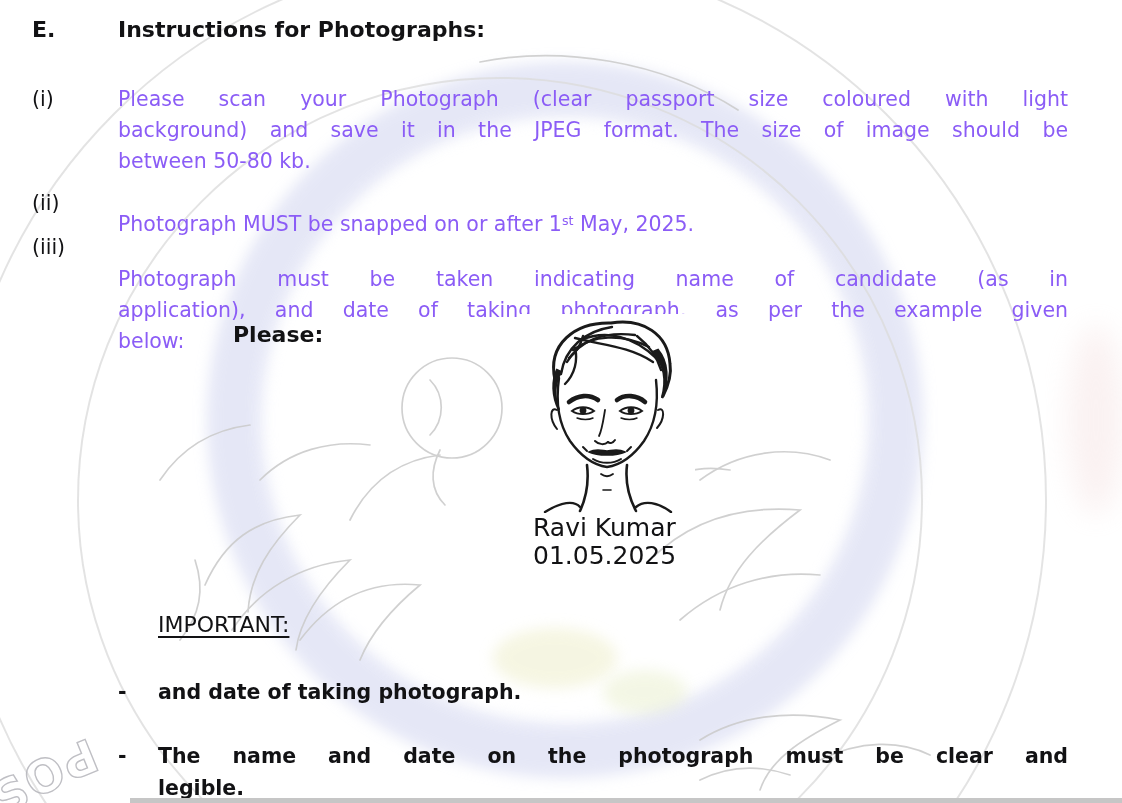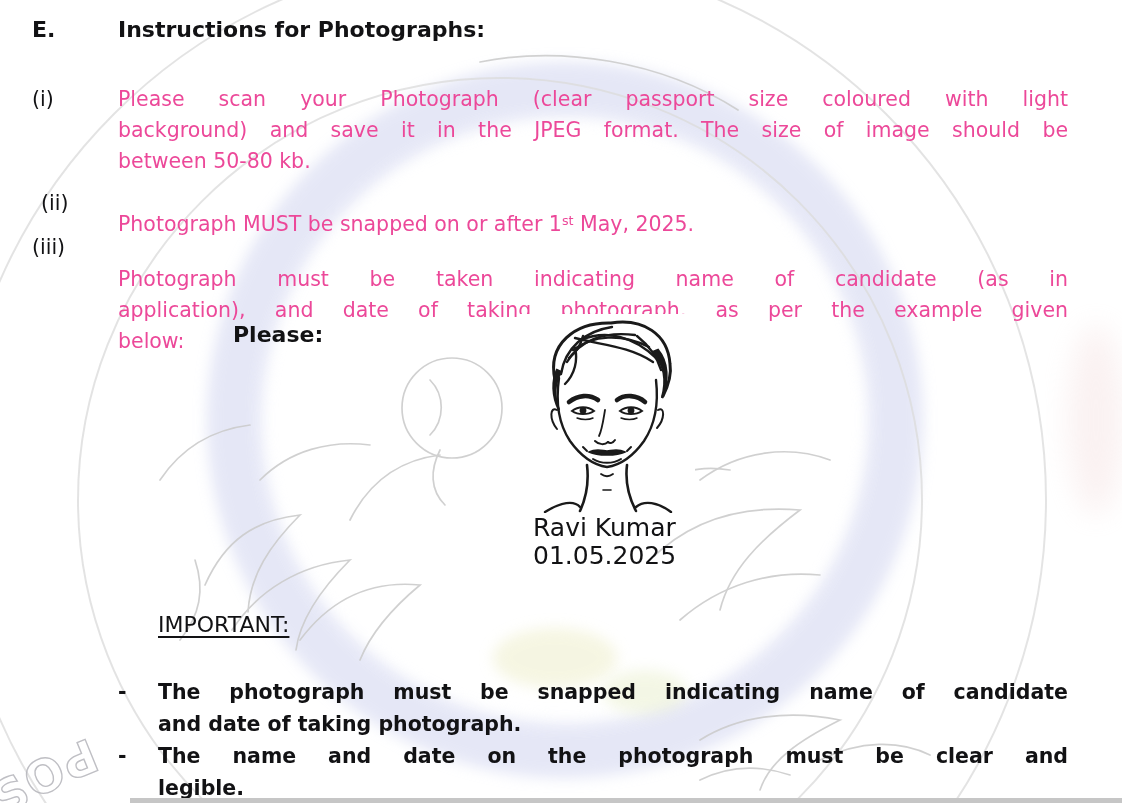--- a/index.html
+++ b/index.html
@@ -2,21 +2,21 @@
 <html><head>
 <meta charset="utf-8">
 <style>
   html,body{margin:0;padding:0;}
   body{width:1122px;height:803px;background:#ffffff;overflow:hidden;}
   .page{position:relative;width:1122px;height:803px;background:#ffffff;overflow:hidden;
         font-family:"DejaVu Sans","Liberation Sans",sans-serif;color:#121214;}
   .wm{position:absolute;inset:0;z-index:0;}
   .content{position:absolute;inset:0;z-index:1;}
   .abs{position:absolute;}
-  .body-txt{font-size:20.5px;line-height:31px;color:#ec4899;}
+  .body-txt{font-size:20.5px;line-height:31px;color:#8b5cf6;}
   .b{font-weight:normal;}
   .jline{text-align:justify;text-align-last:justify;}
   .marker{font-size:20.5px;line-height:31px;}
   .h1{font-size:22px;font-weight:bold;line-height:26px;}
   .sup{font-size:0.62em;vertical-align:0.45em;}
   .col{width:950px;}
   .photo-box{width:178px;height:199px;background:#ffffff;}
   .caption{font-size:25px;line-height:28px;}
   .imp{font-size:22px;font-weight:normal;text-decoration:underline;text-decoration-thickness:2px;text-underline-offset:4px;}
   .bullet{position:absolute;width:950px;font-weight:bold;font-size:20.5px;line-height:32px;}
@@ -83,21 +83,21 @@
     <div class="abs h1" style="left:32px;top:17px;">E.</div>
     <div class="abs h1" style="left:118px;top:17px;">Instructions for Photographs:</div>
 
     <div class="abs marker" style="left:32px;top:84px;">(i)</div>
     <div class="abs body-txt col" style="left:118px;top:84px;">
       <div class="jline">Please scan your Photograph (clear passport size coloured with light</div>
       <div class="jline"><span>background) and save it in the </span><span class="b">JPEG</span><span> format. The size of image should be</span></div>
       <div>between 50-80 kb.</div>
     </div>
 
-    <div class="abs marker" style="left:32px;top:188px;margin-left:9px;">(ii)</div>
+    <div class="abs marker" style="left:32px;top:188px;">(ii)</div>
     <div class="abs body-txt col" style="left:118px;top:205px;">
       <span>Photograph MUST be snapped on or after 1</span><span class="sup">st</span><span> May, 2025.</span>
     </div>
 
     <div class="abs marker" style="left:32px;top:232px;">(iii)</div>
     <div class="abs body-txt col" style="left:118px;top:232px;margin-top:32px;">
       <div class="jline">Photograph must be taken indicating name of candidate (as in</div>
       <div class="jline">application), and date of taking photograph, as per the example given</div>
       <div>below:</div>
     </div>
@@ -156,21 +156,20 @@
     </div>
 
     <div class="abs caption" style="left:533px;top:514px;">Ravi Kumar</div>
     <div class="abs caption" style="left:533px;top:542px;">01.05.2025</div>
 
     <div class="abs imp" style="left:158px;top:612px;">IMPORTANT:</div>
 
     <div class="bullet" style="left:118px;top:676px;">
       <span class="dash">-</span>
       <div class="btxt">
-        <div class="jline">The photograph must be snapped indicating name of candidate</div>
         <div>and date of taking photograph.</div>
       </div>
     </div>
 
     <div class="bullet" style="left:118px;top:740px;">
       <span class="dash">-</span>
       <div class="btxt">
         <div class="jline">The name and date on the photograph must be clear and</div>
         <div>legible.</div>
       </div>

